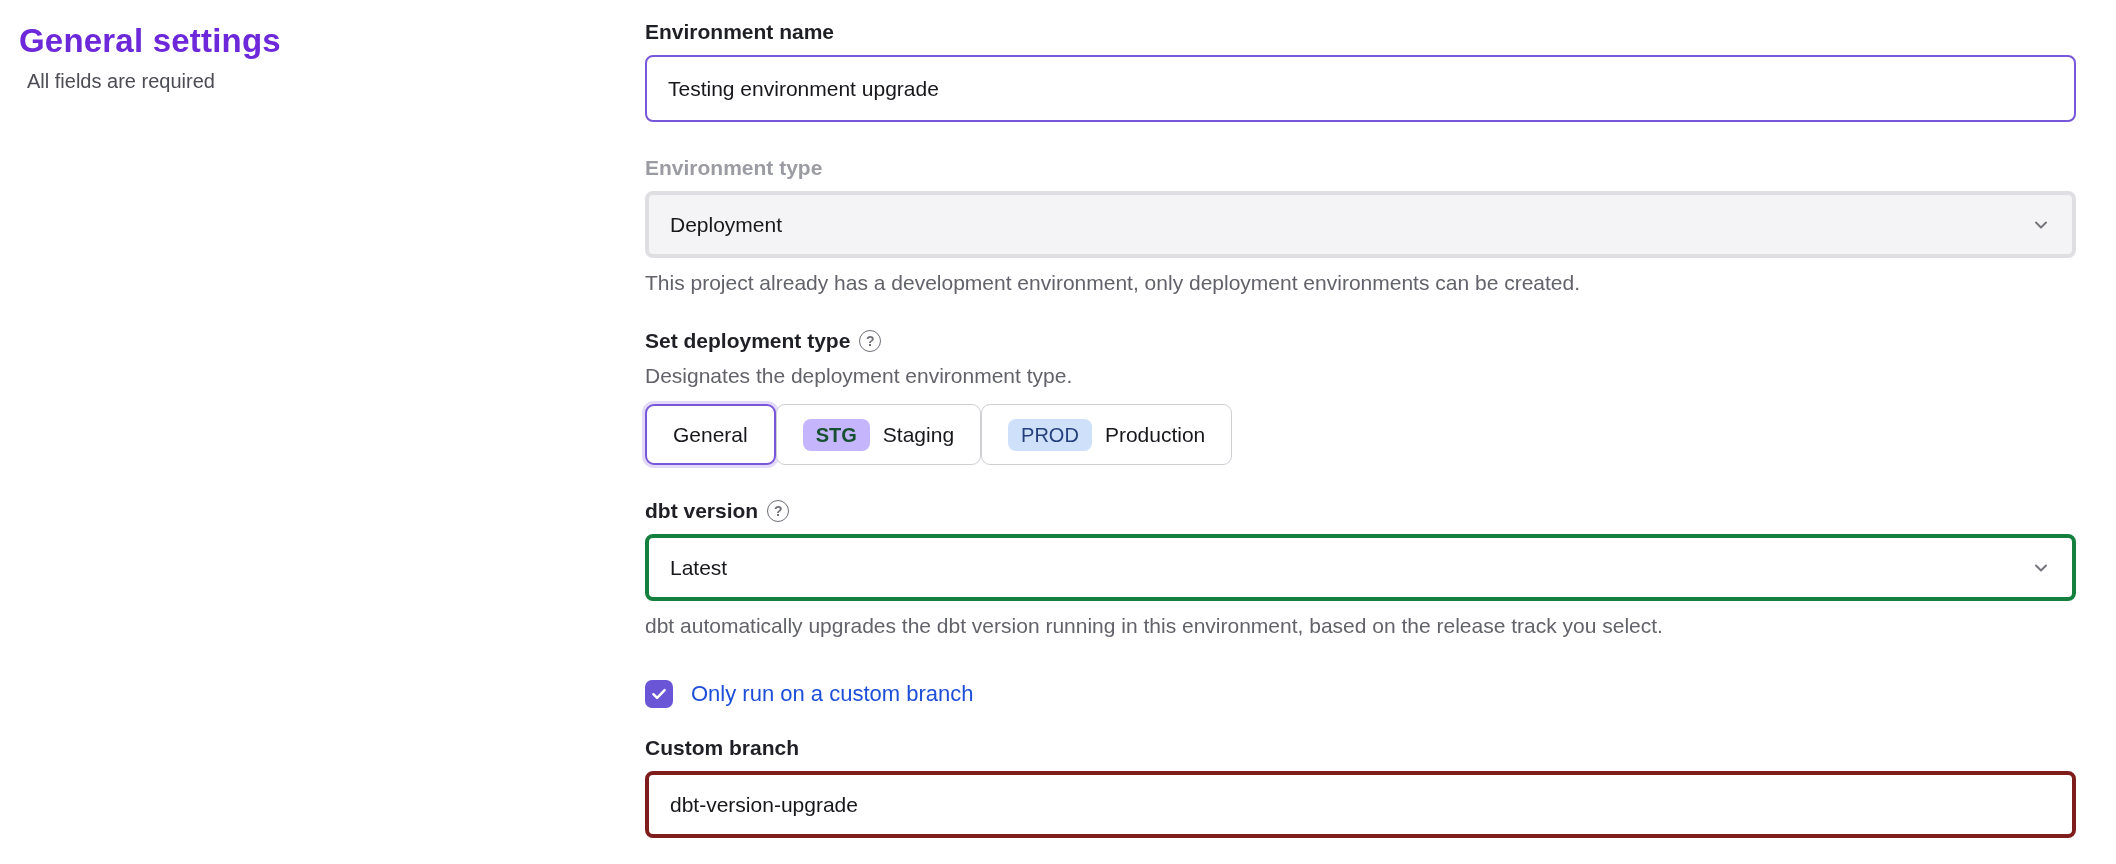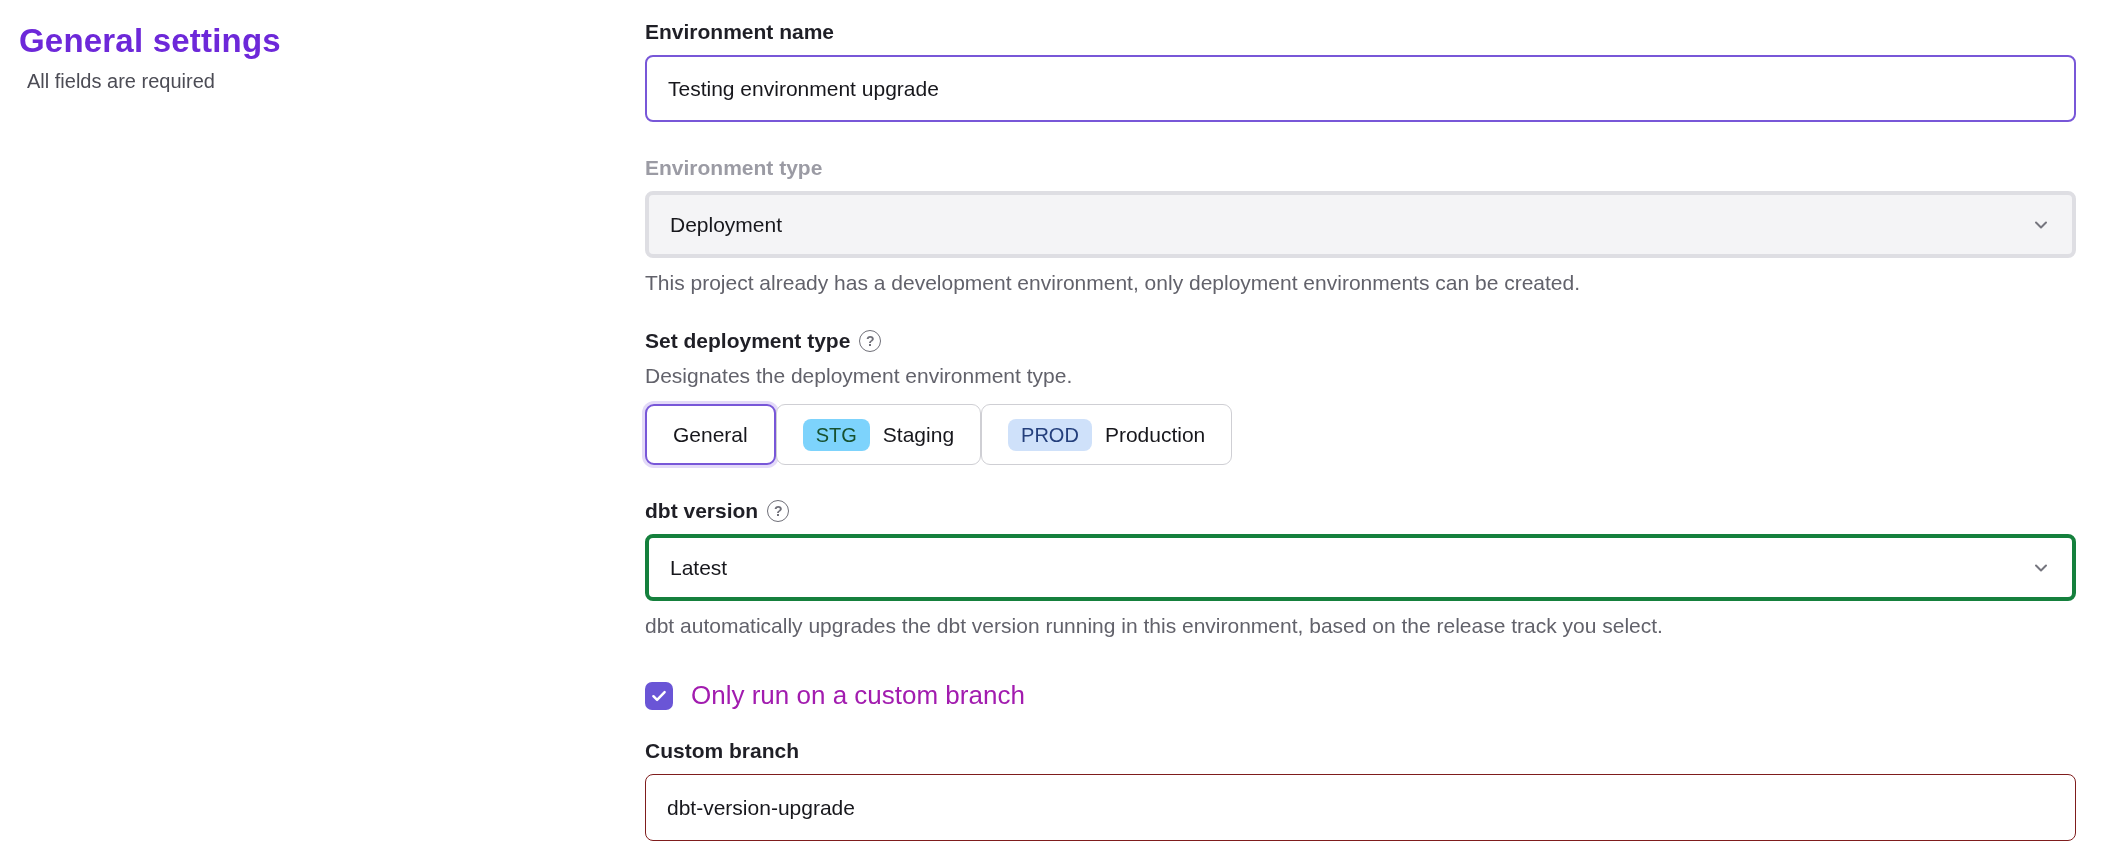--- a/index.html
+++ b/index.html
@@ -20,21 +20,21 @@
   .left h1{margin:0 0 10px 0;font-size:33px;font-weight:700;color:#6d28d9;letter-spacing:.2px;}
   .left .subtitle{margin:8px;font-size:20px;color:#4c4c55;}
   
   .right{padding:20px 40px 0 0;}
   .field{margin-bottom:34px;}
   .field-label{display:flex;align-items:center;gap:9px;font-size:21px;font-weight:600;color:#1f1f26;margin-bottom:11px;}
   .field-label.disabled{color:#9b9ba4;}
   .helper{margin:13px 0 0 0;font-size:21px;color:#62626b;}
   
   .text-input{
-    width:100%;height:67px;border:1px solid #7f1d1d;border-radius:8px;
+    width:100%;height:67px;border:4px solid #7f1d1d;border-radius:8px;
     padding:0 21px;font-size:21px;color:#17171c;background:#fff;outline:none;
     font-family:"Liberation Sans", sans-serif;
   }
   .text-input.focused{border:2px solid var(--accent_purple);}
   
   .select{
     width:100%;height:67px;border:4px solid #15803d;border-radius:8px;background:#fff;
     display:flex;align-items:center;justify-content:space-between;
     padding:0 21px;font-size:21px;color:#17171c;cursor:pointer;
   }
@@ -48,29 +48,29 @@
   }
   
   .dep-row{display:flex;margin-top:16px;}
   .dep-btn{
     height:61px;padding:0 26px;border:1px solid #cfcfd4;border-radius:9px;background:#fff;
     display:inline-flex;align-items:center;gap:13px;font-size:21px;color:#17171c;cursor:pointer;
     font-family:"Liberation Sans", sans-serif;
   }
   .dep-btn.selected{border:2px solid var(--accent_purple);box-shadow:0 0 0 3px var(--accent_ring);}
   .badge{font-size:20px;font-weight:500;padding:6px 13px;border-radius:8px;line-height:1;}
-  .badge.stg{background:#7dd3fc;color:#17512f;}
+  .badge.stg{background:#c4b5fd;color:#17512f;font-weight:bold;}
   .badge.prod{background:#cfe1fa;color:#243f7c;}
   
   .checkbox-row{display:flex;align-items:center;gap:18px;margin:42px 0 28px 0;}
   .checkbox{
     width:28px;height:28px;border-radius:7px;background:var(--checkbox_checked);
     display:flex;align-items:center;justify-content:center;cursor:pointer;flex:0 0 auto;
   }
-  .checkbox-label{font-size:26px;color:#a21caf;}
+  .checkbox-label{font-size:22px;color:#1d4ed8;}
   .tight{margin-bottom:0;}
 </style>
 </head>
 <body>
 
 <div class="page">
 
   <aside class="left">
     <h1>General settings</h1>
     <p class="subtitle">All fields are required</p>

